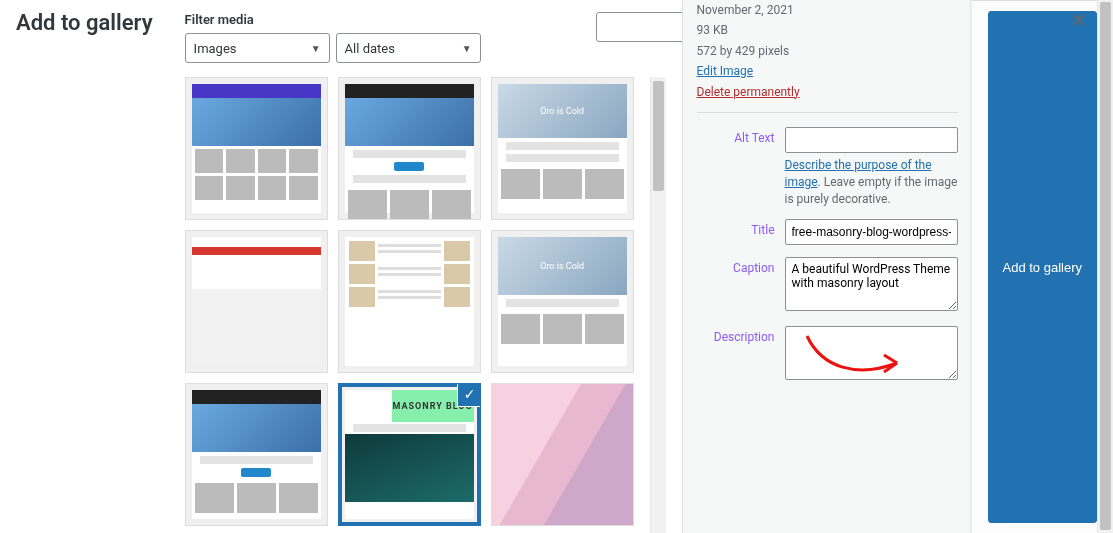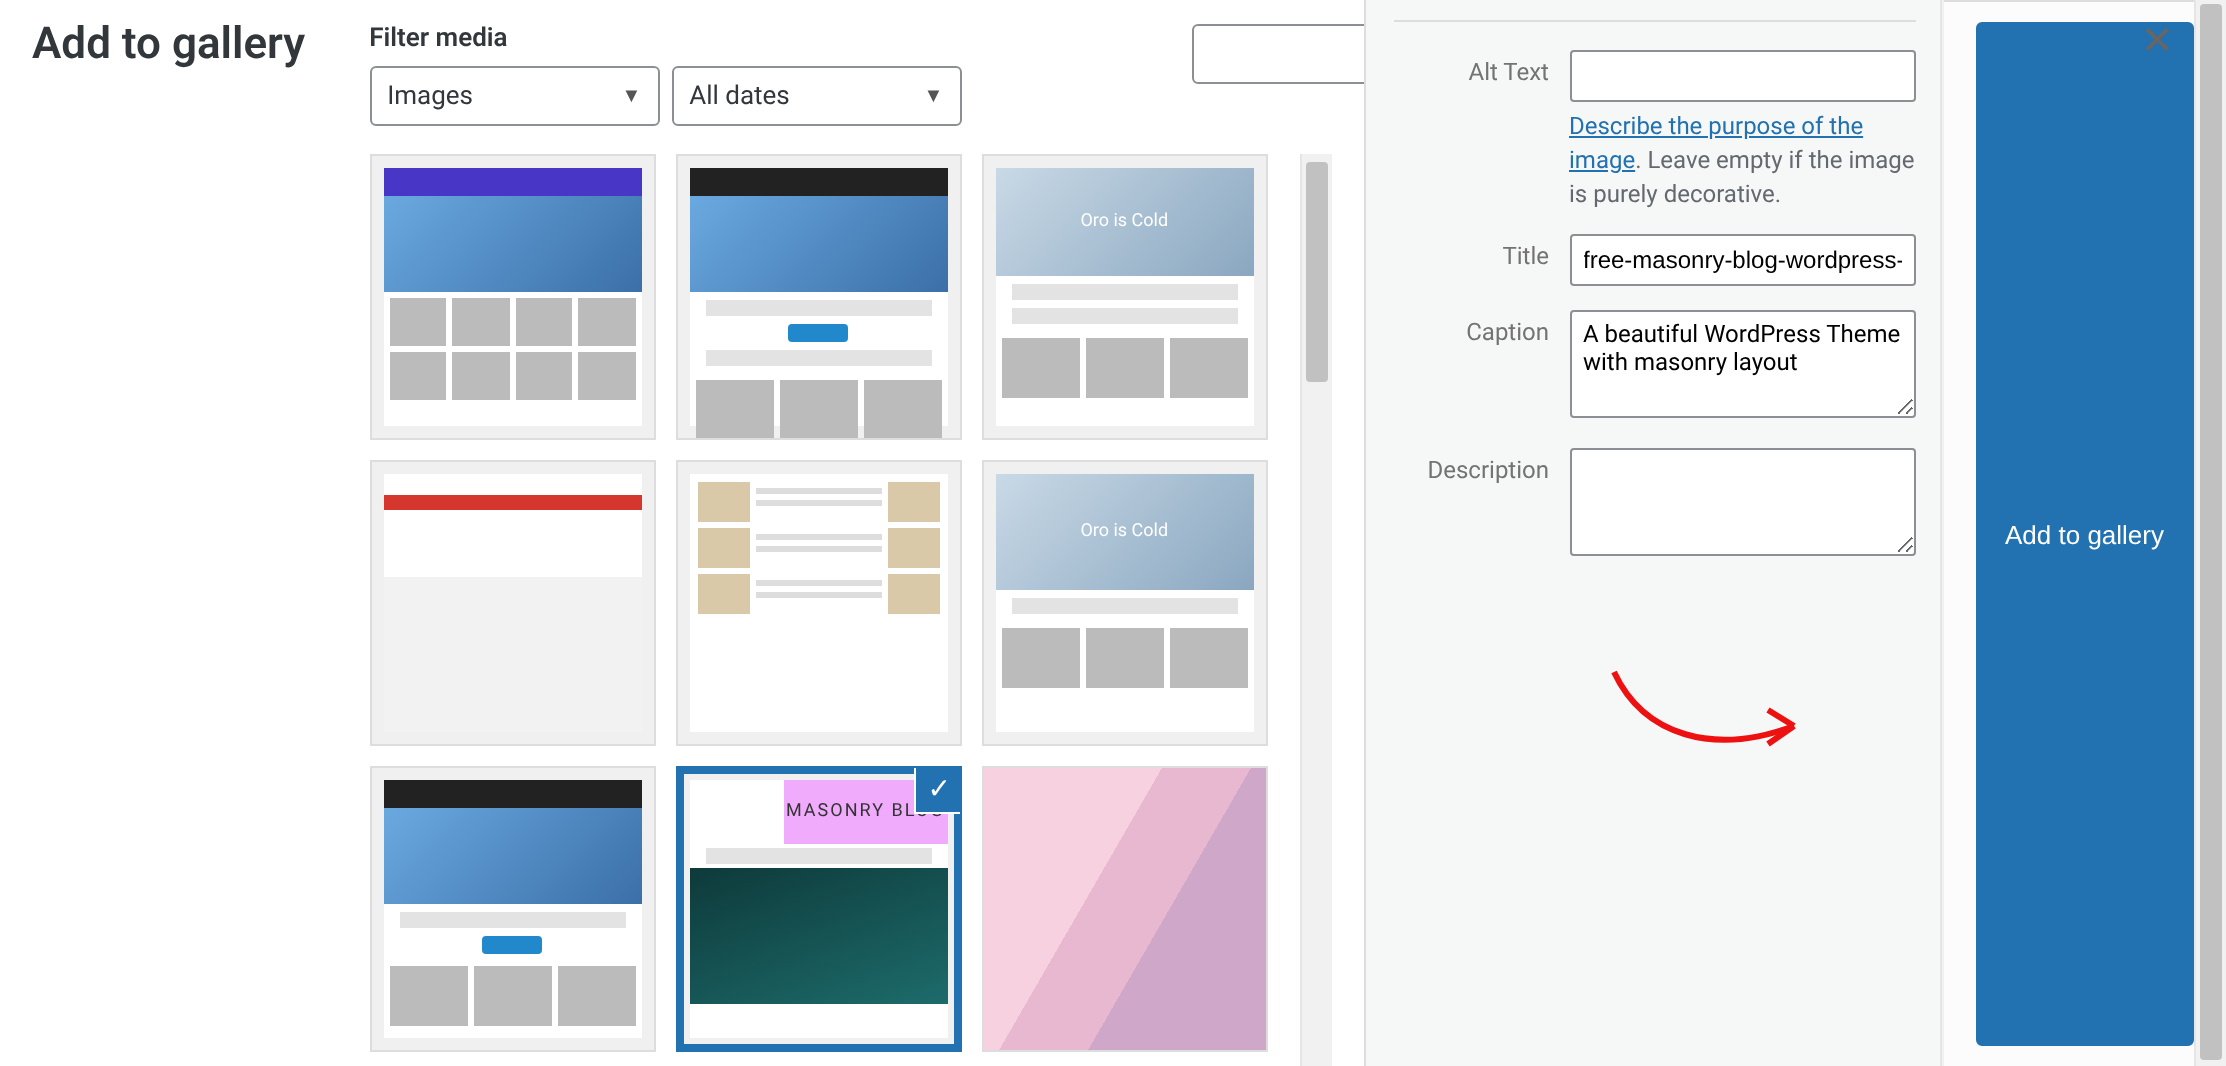--- a/index.html
+++ b/index.html
@@ -24,21 +24,21 @@
   .grid { display: flex; flex-wrap: wrap; gap: 10px; align-content: flex-start; }
   .thumb { width: 143px; height: 143px; border: 1px solid #ddd; position: relative; background: #f0f0f1; overflow: hidden; cursor: pointer; }
   .thumb.selected { outline: 4px solid #2271b1; outline-offset: -4px; }
   .check { position: absolute; top: -2px; right: -2px; width: 24px; height: 24px; background: #2271b1; color: #fff; display: flex; align-items: center; justify-content: center; font-size: 14px; box-shadow: 0 0 0 1px #fff; }
   .details { width: 290px; border-left: 1px solid #ddd; background: #f6f7f7; padding: 0 14px 14px 14px; overflow-y: auto; position: relative; font-size: 12px; color: #646970; }
   .details .meta { padding-top: 0; line-height: 1.7; }
   .details .link { color: #2271b1; text-decoration: underline; cursor: pointer; }
   .details .danger { color: #b32d2e; text-decoration: underline; cursor: pointer; }
   .details hr { border: none; border-top: 1px solid #ddd; margin: 10px 0 14px 0; }
   .field { display: flex; align-items: flex-start; gap: 10px; margin-bottom: 12px; }
-  .field-label { width: 78px; text-align: right; color: #737373; padding-top: 4px; }
+  .field-label { width: 78px; text-align: right; color: #8b5cf6; padding-top: 4px; }
   .field-body { flex: 1; }
   .field input[type="text"] { width: 100%; height: 26px; border: 1px solid #8c8f94; border-radius: 2px; padding: 0 6px; font-size: 12px; background: #fff; }
   .field textarea { width: 100%; border: 1px solid #8c8f94; border-radius: 2px; padding: 4px 6px; font-size: 12px; background: #fff; resize: both; font-family: inherit; }
   .caption-area { height: 54px; }
   .desc-area { height: 54px; }
   .help { margin-top: 4px; font-size: 12px; color: #646970; line-height: 1.4; }
   .footer { border-top: 1px solid #ddd; padding: 10px 16px; display: flex; justify-content: flex-end; background: #fcfcfc; }
   .btn-primary { background: #2271b1; color: #fff; border: 1px solid #2271b1; border-radius: 3px; padding: 6px 14px; font-size: 13px; cursor: pointer; }
   .scroll-stub { position: absolute; right: 0; top: 0; bottom: 0; width: 16px; background: #f1f1f1; border-left: 1px solid #e5e5e5; }
   .scroll-thumb { position: absolute; left: 2px; right: 2px; background: #c1c1c1; border-radius: 2px; }
@@ -56,21 +56,21 @@
   .mag .bar{background:#4836c7;}
   .mag .grid3{grid-template-columns:1fr 1fr 1fr 1fr;}
   .mag .cell{height:24px;}
   .photobg { position:absolute; inset:0; }
   .flowers { background: linear-gradient(120deg,#f7d1e0 40%,#e8b8d0 40%,#e8b8d0 60%,#cfa8c9 60%); }
   .water2 { background: linear-gradient(180deg,#ffffff 8%,#d5362e 8%,#d5362e 14%,#ffffff 14%,#ffffff 40%,#f2f2f2 40%); }
   .news { background:#fff; padding:4px; }
   .news .row{display:flex;gap:3px;margin-bottom:3px;}
   .news .im{width:26px;height:20px;background:#d9c9a8;}
   .news .ln{flex:1;height:3px;background:#ddd;margin-top:3px;}
-  .masonry .hero2{background:#f0abfc;color:#333;font-weight:400;height:32px;font-size:9px;letter-spacing:1px;margin-left:47px;}
+  .masonry .hero2{background:#86efac;color:#333;font-weight:700;height:32px;font-size:9px;letter-spacing:1px;margin-left:47px;}
   .masonry .img{height:68px;background:linear-gradient(160deg,#0e3a3a,#1d6b6b);}
   .wp-holder{background:#f0f0f1;margin-top:16px;}
   .wp-inner{position:absolute;left:10px;right:10px;top:22px;bottom:10px;background:#585858;display:flex;align-items:flex-end;justify-content:flex-end;color:#2096f3;font-size:10px;padding:4px;font-weight:600;}
 </style>
 </head>
 <body>
 
 <div class="modal">
   <div class="header">
     <div class="title">Add to gallery</div>
@@ -216,20 +216,27 @@
             <div class="wp-inner">⦿WordP</div>
           </div>
         </div>
         <div class="scroll-stub">
           <div class="scroll-thumb" style="top:4px;height:110px;"></div>
         </div>
       </div>
     </div>
 
     <div class="details">
+      <div class="meta">
+        <div>November 2, 2021</div>
+        <div>93 KB</div>
+        <div>572 by 429 pixels</div>
+        <div><span class="link">Edit Image</span></div>
+        <div><span class="danger">Delete permanently</span></div>
+      </div>
       <hr>
       <div class="field">
         <div class="field-label">Alt Text</div>
         <div class="field-body">
           <input type="text" value="" style="">
           <div class="help">
             <span class="link">Describe the purpose of the image</span><span>. Leave empty if the image is purely decorative.</span>
           </div>
         </div>
       </div>

